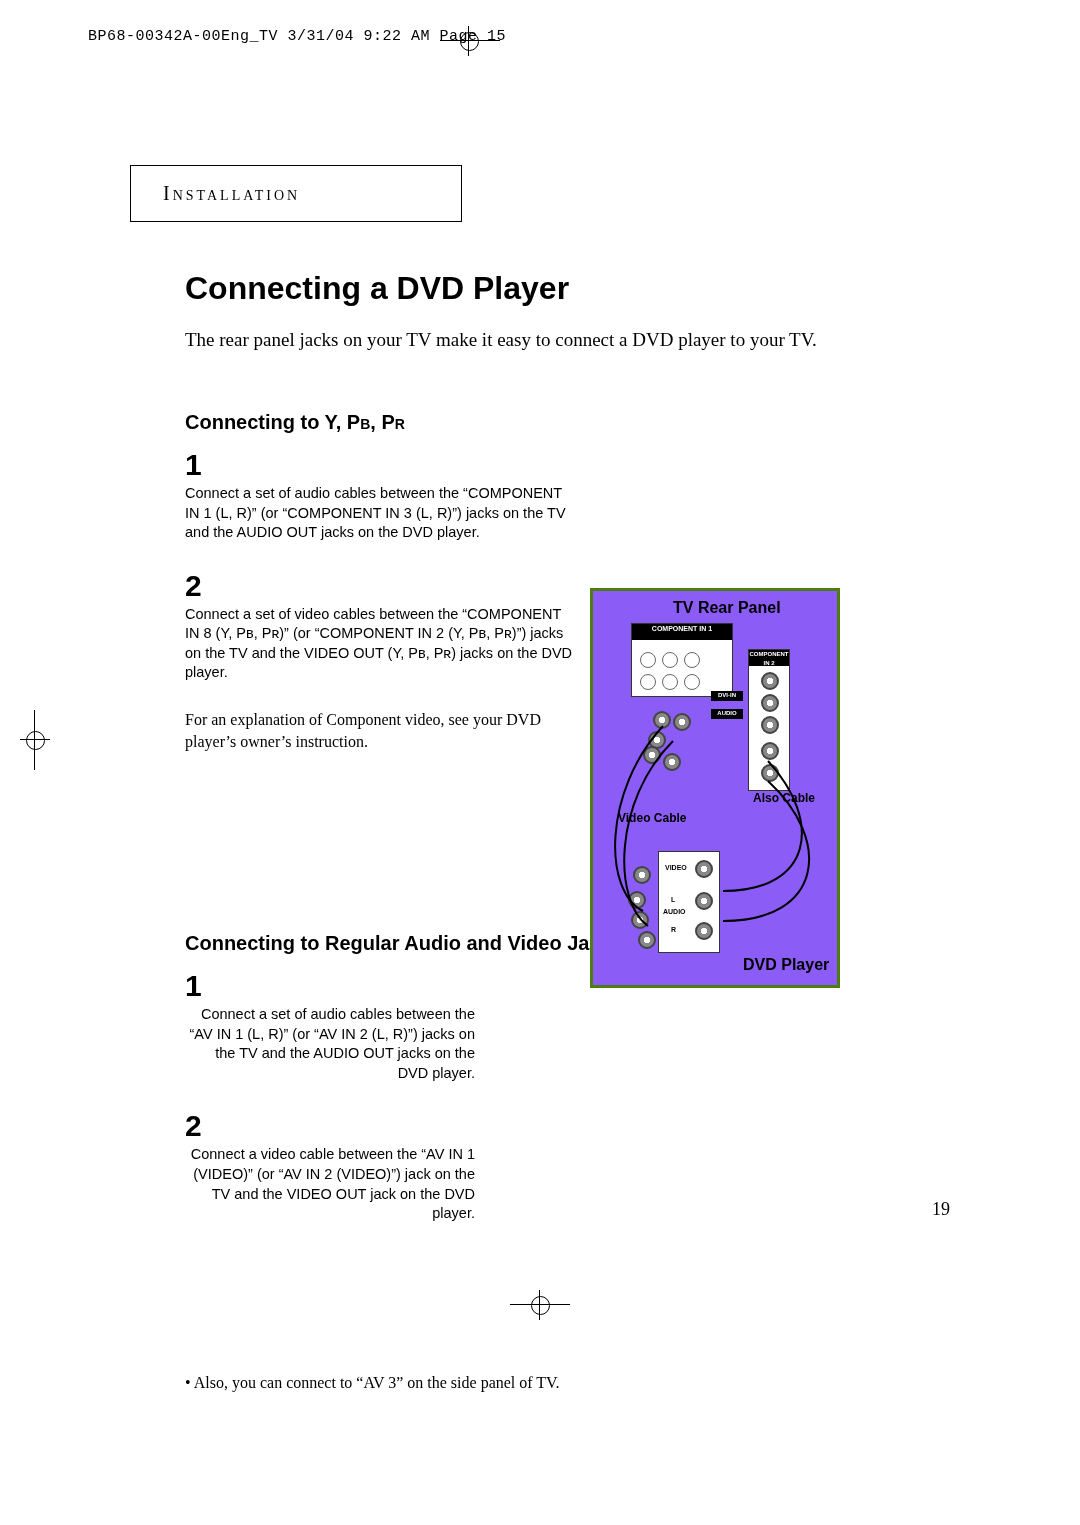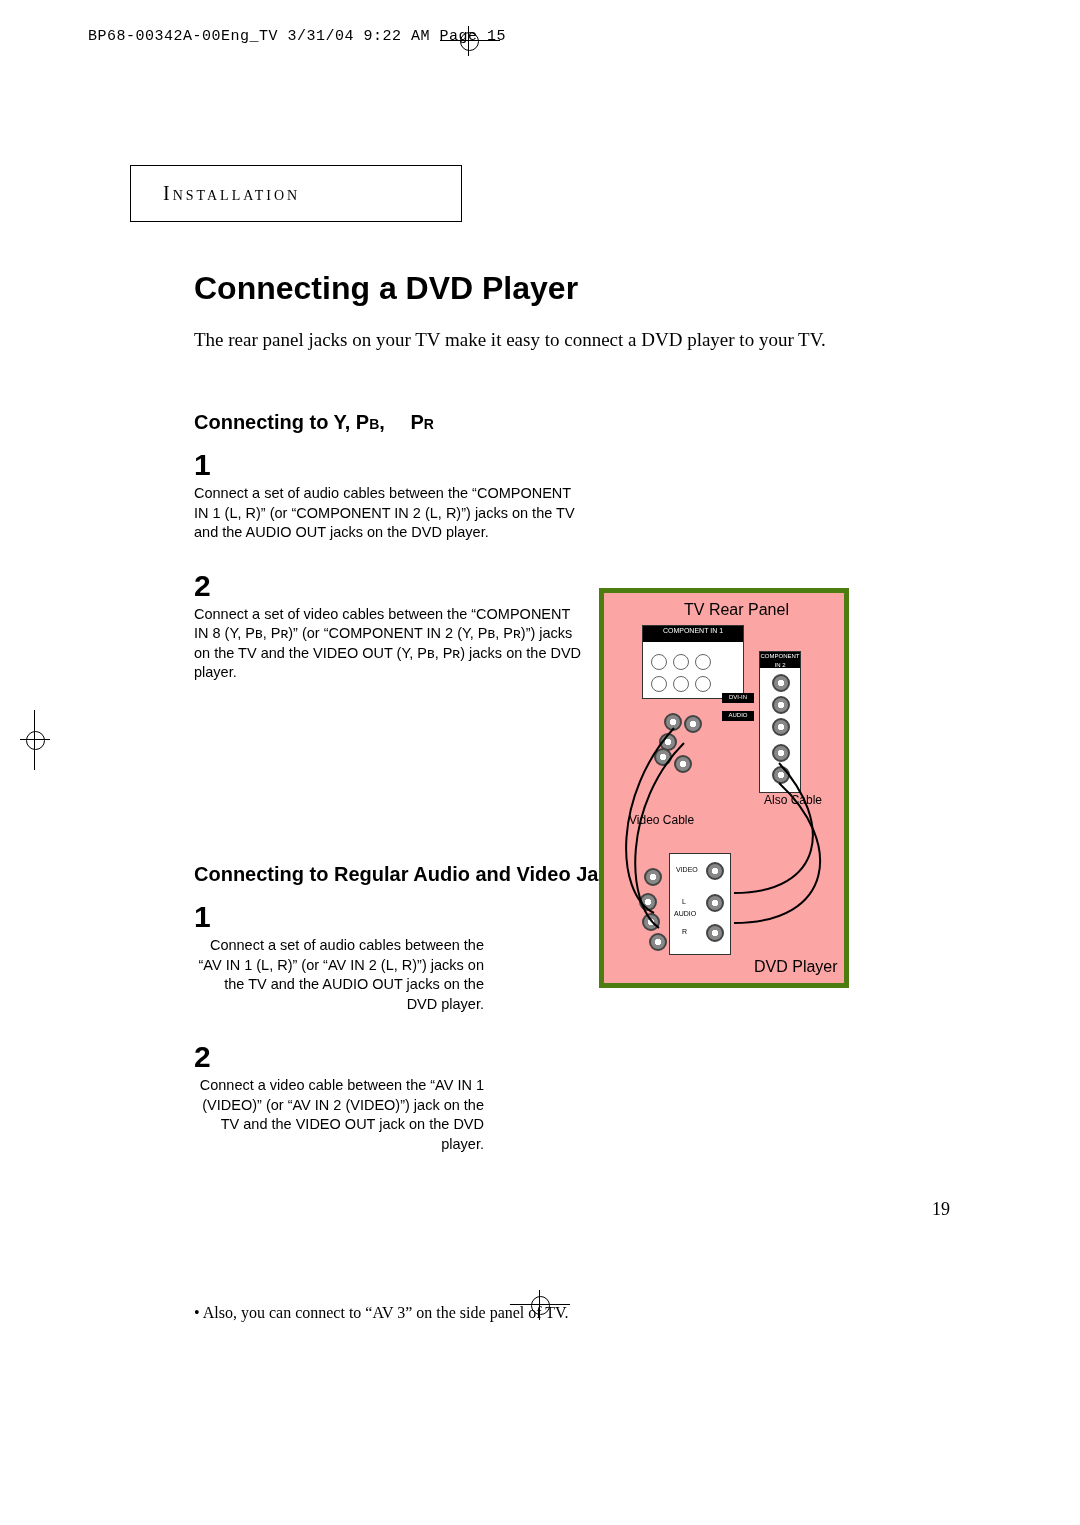--- a/index.html
+++ b/index.html
@@ -112,21 +112,21 @@
     font-family: Georgia, serif;
     font-size: 20px;
     letter-spacing: 3px;
     margin-left: 32px;
     font-variant: small-caps;
   }
 
   .content {
     position: absolute;
     top: 270px;
-    left: 194px;
+    left: 185px;
     width: 760px;
   }
 
   h1.page-title {
     font-family: Arial, Helvetica, sans-serif;
     font-weight: bold;
     font-size: 32px;
     margin: 0 0 22px 0;
   }
 
@@ -166,25 +166,26 @@
   .note {
     font-family: Georgia, serif;
     font-size: 16px;
     width: 400px;
     line-height: 1.35;
     margin-top: 10px;
   }
 
   .diagram {
     position: absolute;
-    border: 5px solid #4d7c0f;
-    background: #fca5a5;
+    border: 3px solid #4d7c0f;
+    background: #8b5cf6;
     box-sizing: border-box;
     font-family: Arial, Helvetica, sans-serif;
     font-size: 13px;
+    font-weight: bold;
   }
   .diagram .d-title {
     position: absolute;
     font-size: 16px;
   }
   .diagram .d-label {
     position: absolute;
     font-size: 12px;
   }
 
@@ -258,21 +259,21 @@
 
   <div class="section-box">
     <span class="label">Installation</span>
   </div>
 
   <div class="content">
     <h1 class="page-title">Connecting a DVD Player</h1>
     <p class="intro">The rear panel jacks on your TV make it easy to connect a DVD player to your TV.</p>
 
     <h2 class="sub">
-      <span>Connecting to Y, </span><span style="font-variant:small-caps;"><span>Pb</span></span><span>, </span><span style="font-variant:small-caps;margin-left:20px;"><span>Pr</span></span>
+      <span>Connecting to Y, </span><span style="font-variant:small-caps;"><span>Pb</span></span><span>, </span><span style="font-variant:small-caps;"><span>Pr</span></span>
     </h2>
 
     <div class="step-block">
 
       <div class="diagram" id="diag1">
         <span class="d-title" style="top:8px; left:80px;">TV Rear Panel</span>
 
         <div class="panelbox" style="top:32px; left:38px; width:100px; height:72px;">
           <div class="blackbar" style="top:0;left:0;width:100px;height:16px;">COMPONENT IN 1</div>
           <div class="jack" style="top:28px;left:8px;"></div>
@@ -321,25 +322,26 @@
           <path d="M70 135 C 10 200, 10 300, 50 320" stroke="#000" stroke-width="2" fill="none"></path>
           <path d="M80 150 C 20 210, 20 310, 55 335" stroke="#000" stroke-width="2" fill="none"></path>
           <path d="M175 170 C 230 230, 220 300, 130 300" stroke="#000" stroke-width="2" fill="none"></path>
           <path d="M175 190 C 240 250, 230 330, 130 330" stroke="#000" stroke-width="2" fill="none"></path>
         </svg>
 
         <span class="d-title" style="top:365px; left:150px;">DVD Player</span>
       </div>
 
       <p class="step-no">1</p>
-      <p class="step-text">Connect a set of audio cables between the “COMPONENT IN 1 (L, R)” (or “COMPONENT IN 2 (L, R)”) jacks on the TV and the AUDIO OUT jacks on the DVD player.</p>
+      <p class="step-text">Connect a set of audio cables between the “COMPONENT IN 1 (L, R)” (or “COMPONENT IN 3 (L, R)”) jacks on the TV and the AUDIO OUT jacks on the DVD player.</p>
 
       <p class="step-no">2</p>
       <p class="step-text">Connect a set of video cables between the “COMPONENT IN 8 (Y, Pʙ, Pʀ)” (or “COMPONENT IN 2 (Y, Pʙ, Pʀ)”) jacks on the TV and the VIDEO OUT (Y, Pʙ, Pʀ) jacks on the DVD player.</p>
 
+      <p class="note">For an explanation of Component video, see your DVD player’s owner’s instruction.</p>
     </div>
 
     <h2 class="sub" style="margin-top:180px;">Connecting to Regular Audio and Video Jacks</h2>
 
     <div class="step-block">
 
       <p class="step-no">1</p>
       <p class="step-text narrow">Connect a set of audio cables between the “AV IN 1 (L, R)” (or “AV IN 2 (L, R)”) jacks on the TV and the AUDIO OUT jacks on the DVD player.</p>
 
       <p class="step-no">2</p>

